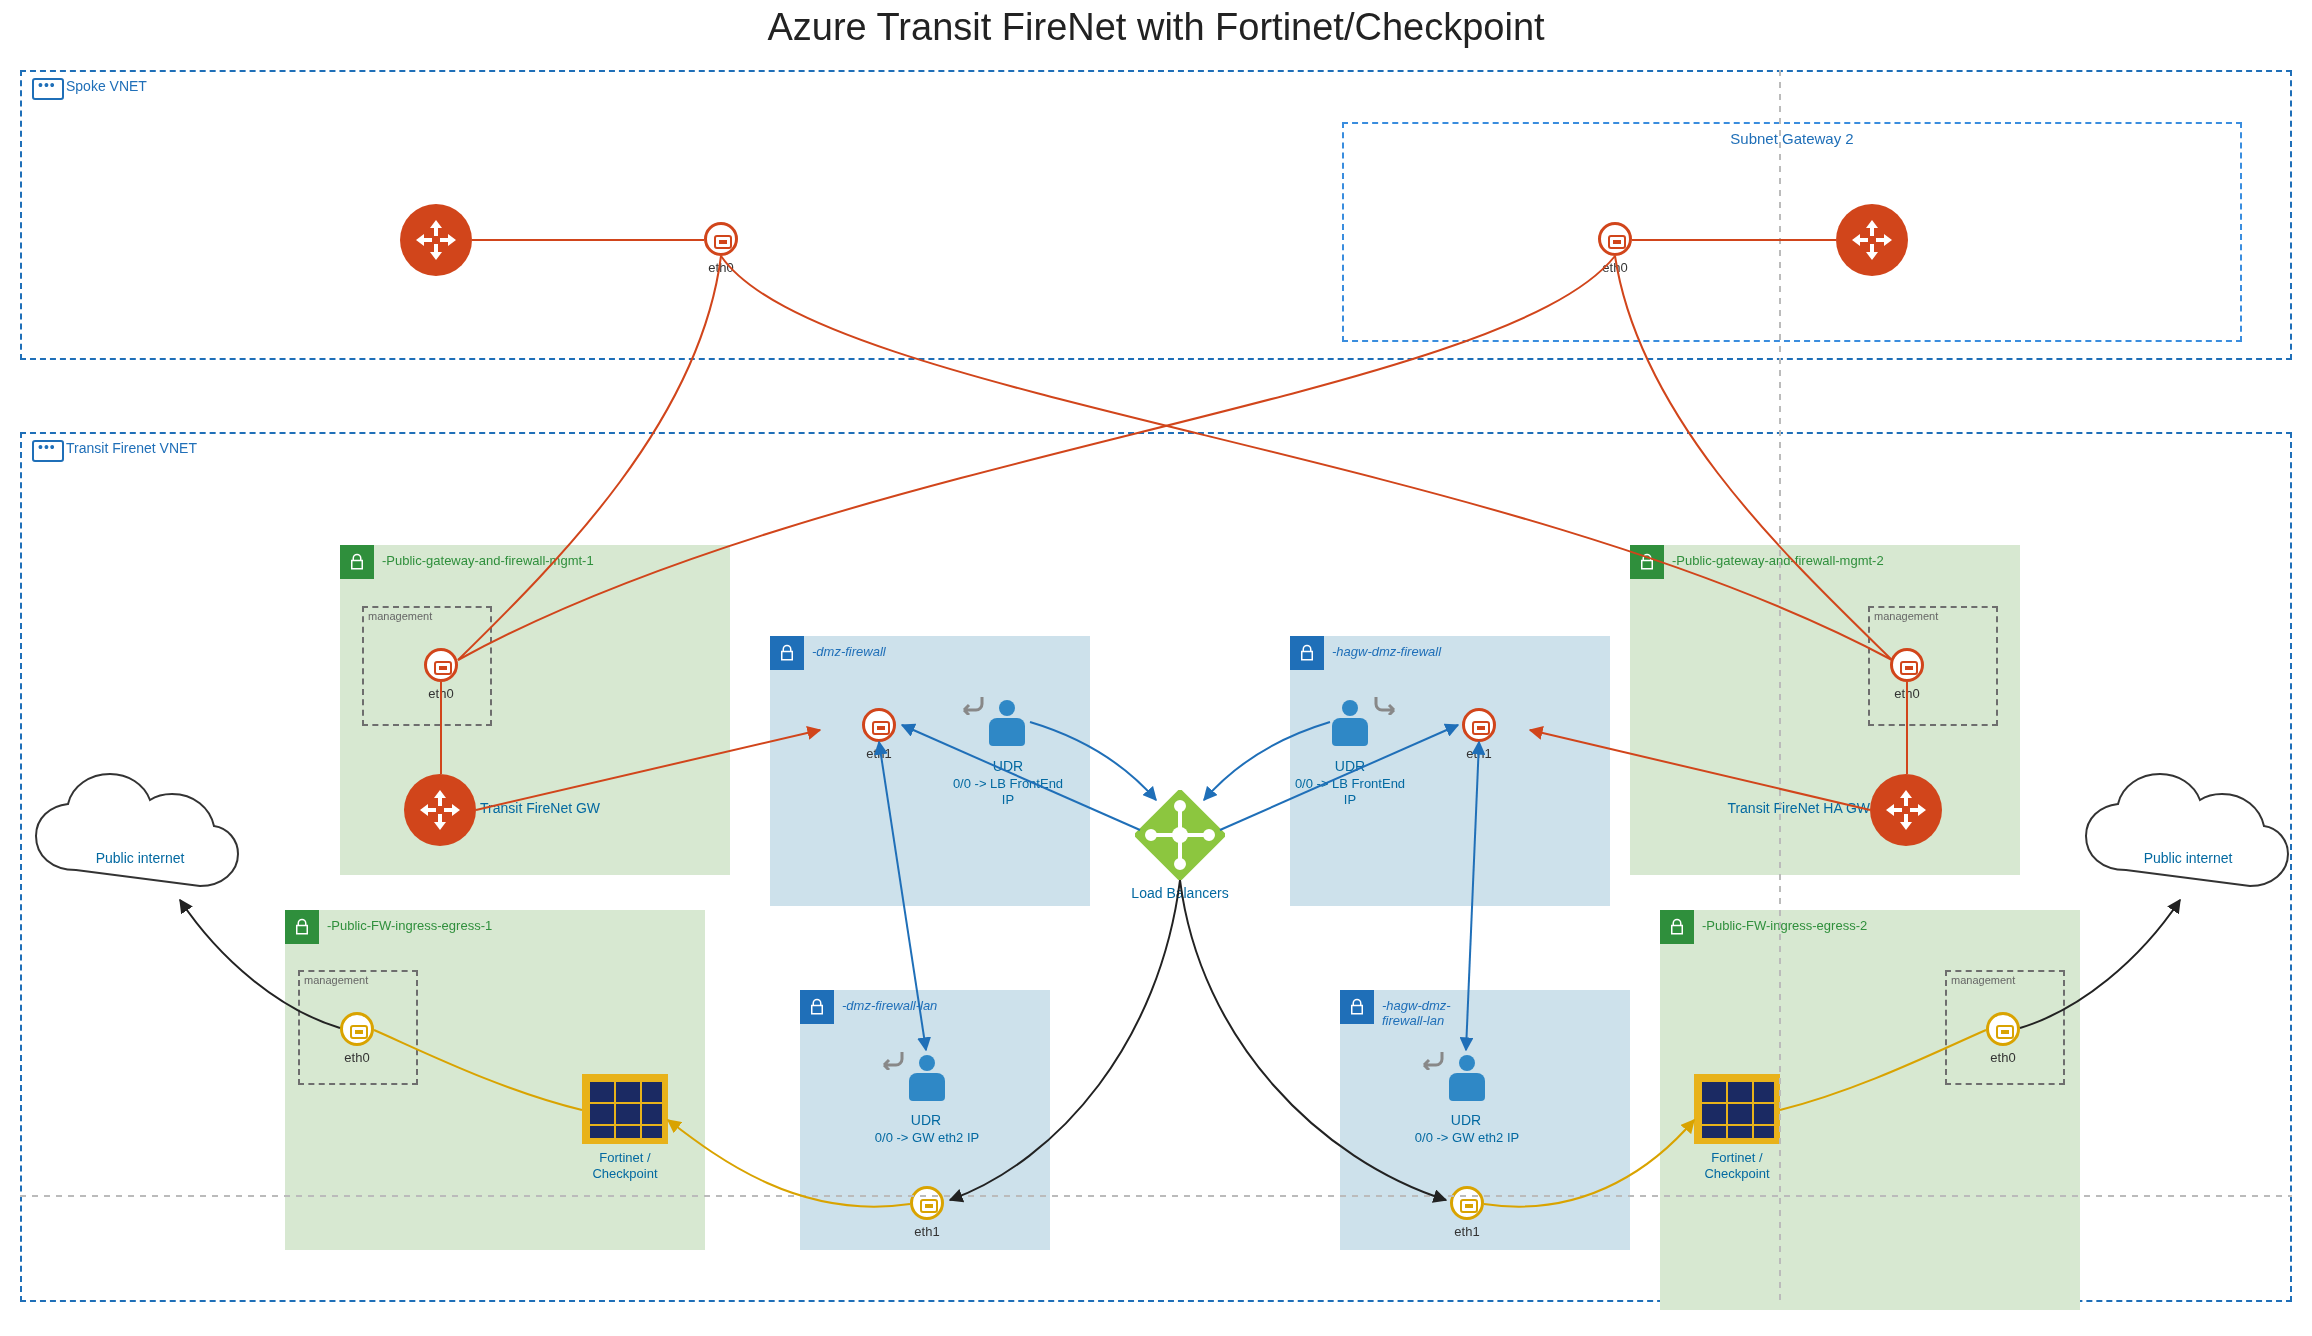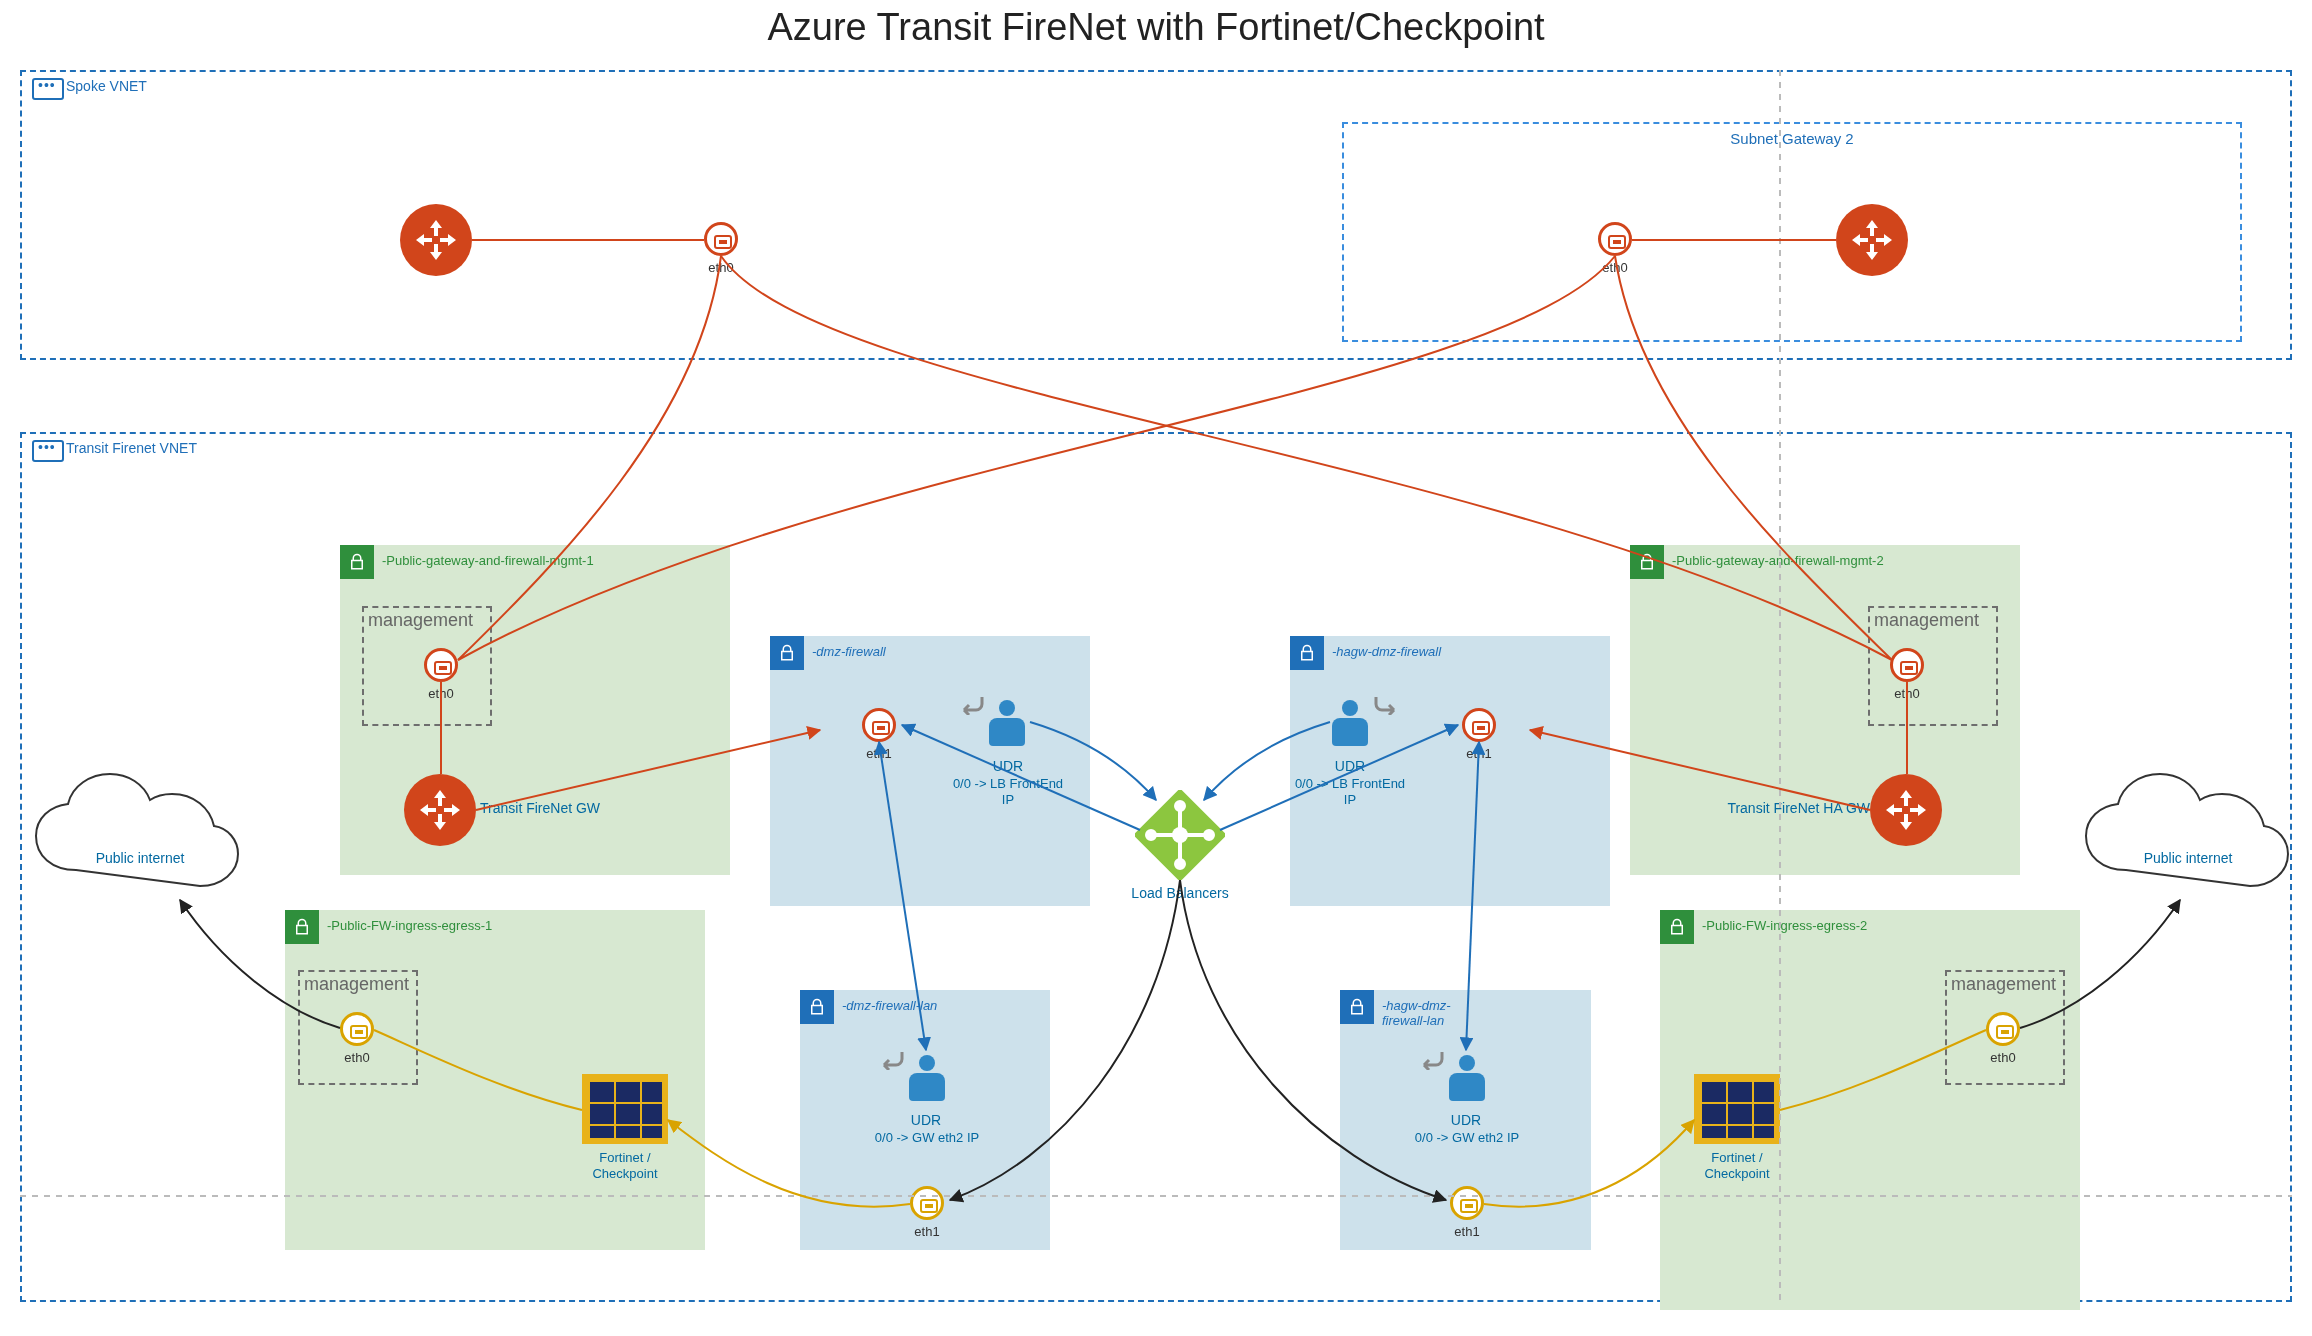--- a/index.html
+++ b/index.html
@@ -125,21 +125,21 @@
   
   .mgmt-box {
     position: absolute;
     border: 2px dashed #6E6E6E;
     box-sizing: border-box;
   }
   .mgmt-label {
     position: absolute;
     top: 2px;
     left: 4px;
-    font-size: 18px;
+    font-size: 11px;
     color: #666;
   }
   
   .text {
     position: absolute;
     font-size: 14px;
     color: #0369a1;
     text-align: center;
   }
   
@@ -312,21 +312,21 @@
 
   <div class="fw-box" style="left:1290px; top:636px; width:320px; height:270px;">
     <div class="fw-badge">
       <svg class="lock-svg" viewBox="0 0 24 24">
           <path fill="none" stroke="#fff" stroke-width="2" d="M7 10V7a5 5 0 0 1 10 0v3M5 10h14v11H5z"></path>
         </svg>
     </div>
     <div class="fw-label">-hagw-dmz-firewall</div>
   </div>
 
-  <div class="fw-box" style="left:1340px; top:990px; width:251px; height:260px;">
+  <div class="fw-box" style="left:1340px; top:990px; width:290px; height:260px;">
     <div class="fw-badge">
       <svg class="lock-svg" viewBox="0 0 24 24">
           <path fill="none" stroke="#fff" stroke-width="2" d="M7 10V7a5 5 0 0 1 10 0v3M5 10h14v11H5z"></path>
         </svg>
     </div>
     <div class="fw-label" style="max-width:110px;">-hagw-dmz-firewall-lan</div>
   </div>
 
   <div class="sg-box" style="left:285px; top:910px; width:420px; height:340px;">
     <div class="sg-badge">

